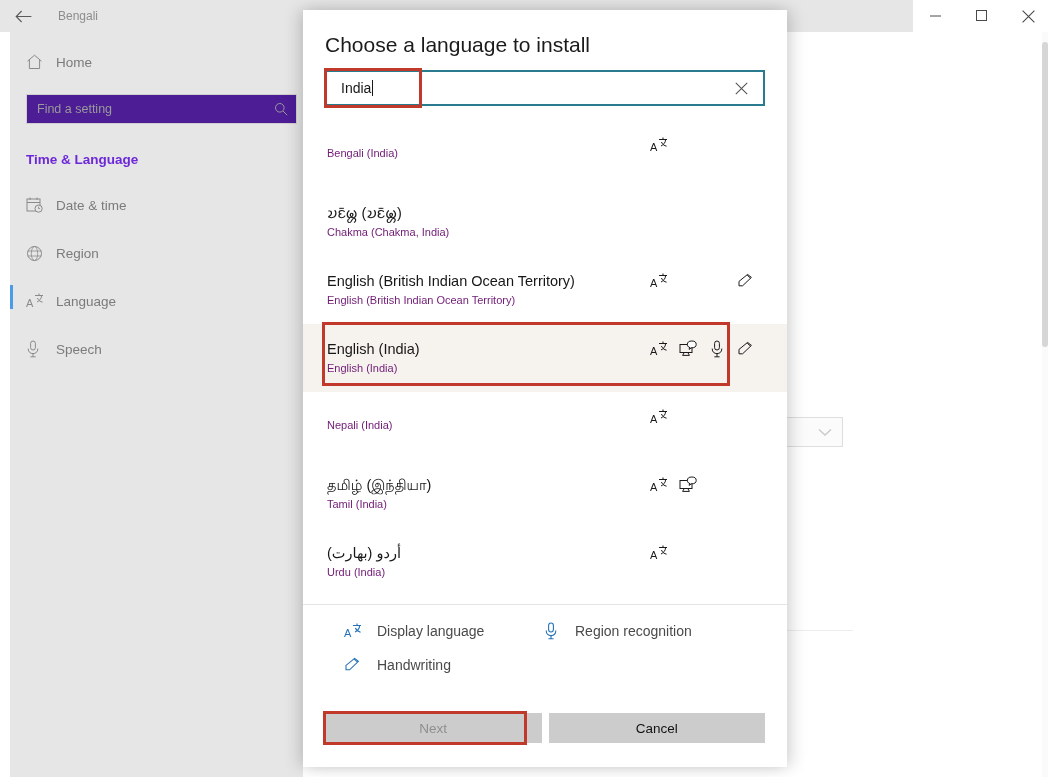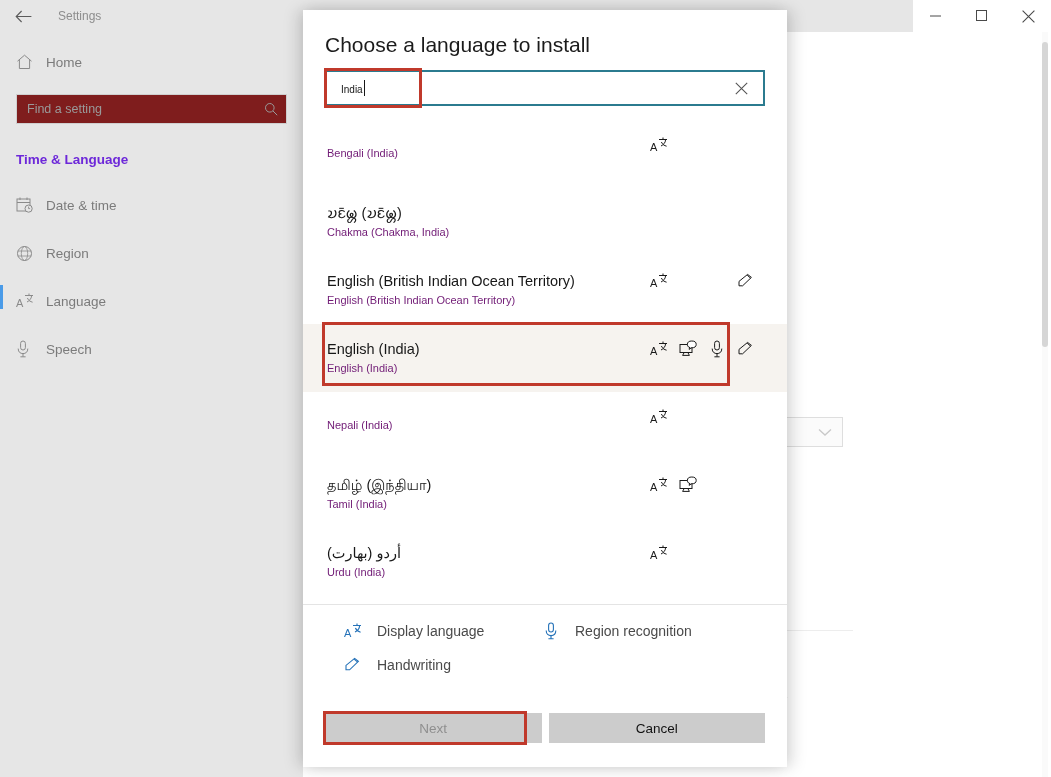--- a/index.html
+++ b/index.html
@@ -59,21 +59,21 @@
     justify-content: center;
     font-size: 11px;
     color: #4a4a4a;
     background: #ffffff;
   }
   .win-btn svg { display: block; }
 
   
   #sidebar {
     position: absolute;
-    top: 32px; left: 0;
+    top: 32px; left: 10px;
     width: 303px;
     bottom: 0;
     background: #e6e6e6;
   }
   .nav-item {
     height: 40px;
     display: flex;
     align-items: center;
     padding-left: 16px;
     position: relative;
@@ -91,21 +91,21 @@
     content: "";
     position: absolute;
     left: 0; top: 8px;
     width: 3px; height: 24px;
     background: #4a9be8;
   }
   #home-item { margin-top: 10px; }
   #search-box {
     margin: 12px 16px 0 16px;
     height: 30px;
-    background: #7f1d1d;
+    background: #4c1d95;
     border: 1px solid #cfcfcf;
     display: flex;
     align-items: center;
     padding: 0 8px 0 10px;
     color: #9a9a9a;
     font-size: 12.5px;
     box-sizing: border-box;
   }
   #search-box .sb-text { flex: 1; }
   #search-box .sb-icon { color: #9a9a9a; display:flex; }
@@ -206,21 +206,21 @@
     height: 36px;
     border: 2px solid #2b7b8f;
     background: #ffffff;
     box-sizing: border-box;
     display: flex;
     align-items: center;
     padding: 0 8px 0 14px;
   }
   #dialog-search-value {
     flex: 1;
-    font-size: 10px;
+    font-size: 14px;
     color: #171717;
     position: relative;
   }
   #dialog-search-value::after {
     content: "";
     display: inline-block;
     width: 1px;
     height: 16px;
     background: #171717;
     vertical-align: -3px;
@@ -355,21 +355,21 @@
 <div id="settings-window">
 
   <div id="titlebar">
     <div id="back-button">
       <span>
         <svg width="17" height="13" viewBox="0 0 17 13">
           <path d="M6.6 1 L1.2 6.5 L6.6 12 M1.4 6.5 H16.4" fill="none" stroke="currentColor" stroke-width="1.1"></path>
         </svg>
       </span>
     </div>
-    <div id="titlebar-title">Settings</div>
+    <div id="titlebar-title">Bengali</div>
     <div id="window-controls">
       <div class="win-btn">
         <span>
           <svg width="12" height="10" viewBox="0 0 12 10">
               <path d="M0 5 H11" stroke="currentColor" stroke-width="1"></path>
             </svg>
         </span>
       </div>
       <div class="win-btn">
         <span>

